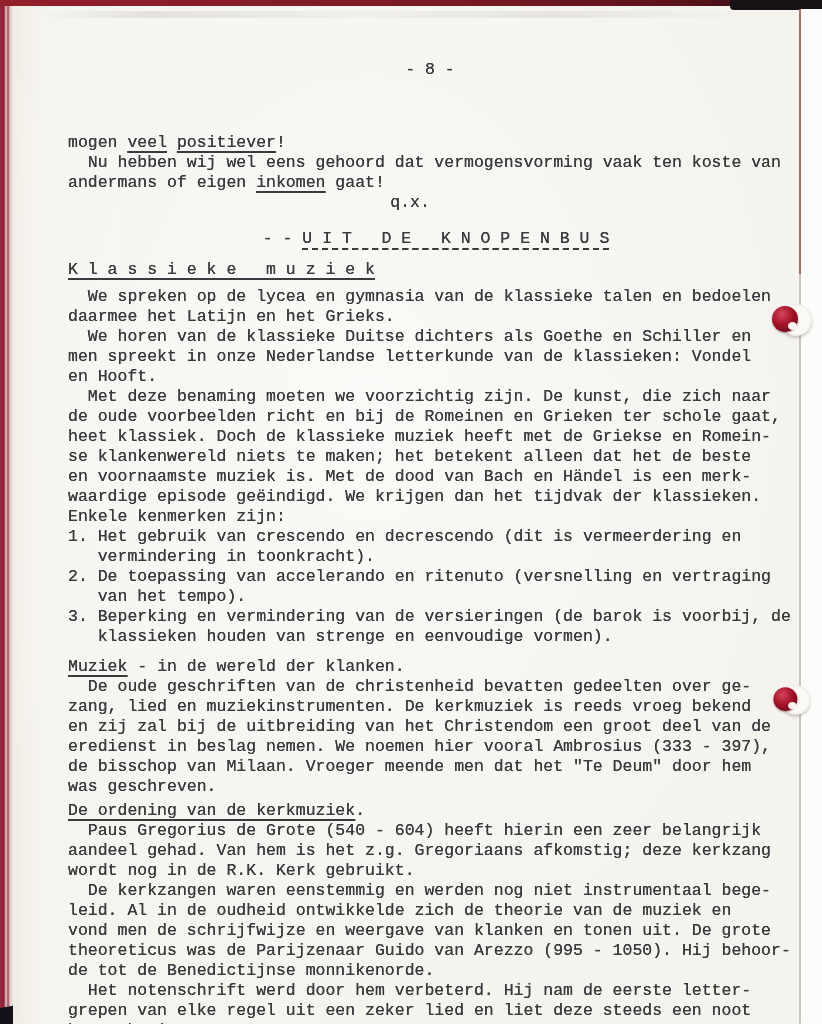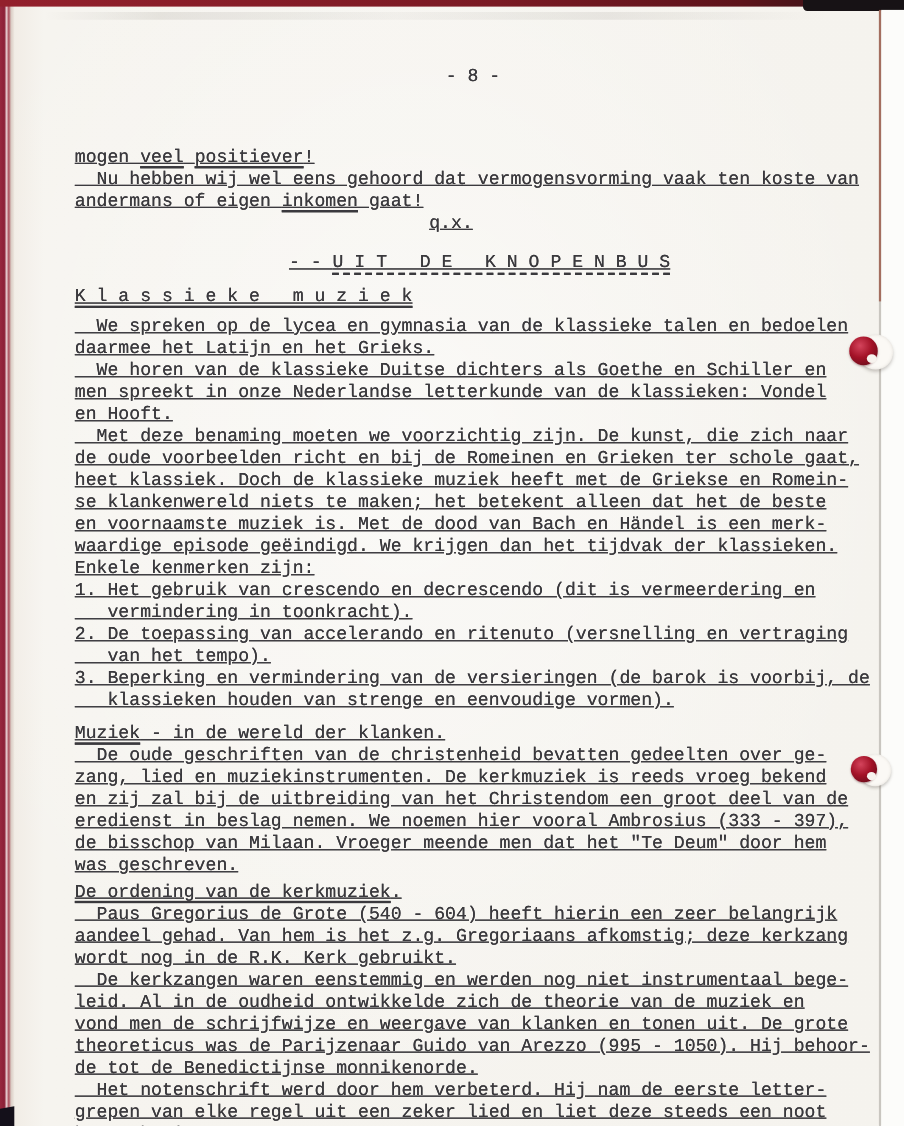--- a/index.html
+++ b/index.html
@@ -77,21 +77,21 @@
   .grommet-bottom { top: 683px; transform: scale(.92); }
   
   .content {
     position: absolute; top: 20px; left: 68px; right: 18px; bottom: 0;
     color: #3a393d;
     font-size: 16.5px; line-height: 20px;
     white-space: pre;
     text-shadow: 0 0 .45px #3a393d;
   }
   .page-number { text-align: center; margin-right: 12px; margin-bottom: 13px; }
-  .line { height: 20px; text-decoration: underline; }
+  .line { height: 20px; }
   .line.right { text-align: center; }
   .line.sig { padding-right: 52px; }
   .g16 { height: 16px; } .g11 { height: 11px; } .g7 { height: 7px; }
   .g10 { height: 10px; } .g4 { height: 4px; }
   .u-solid { text-decoration: underline; text-decoration-thickness: 1.6px; text-underline-offset: 3.5px; }
   .u-dashed { text-decoration: underline dashed; text-decoration-thickness: 2.2px; text-underline-offset: 4.5px; }
 </style>
 </head>
 <body>
 

